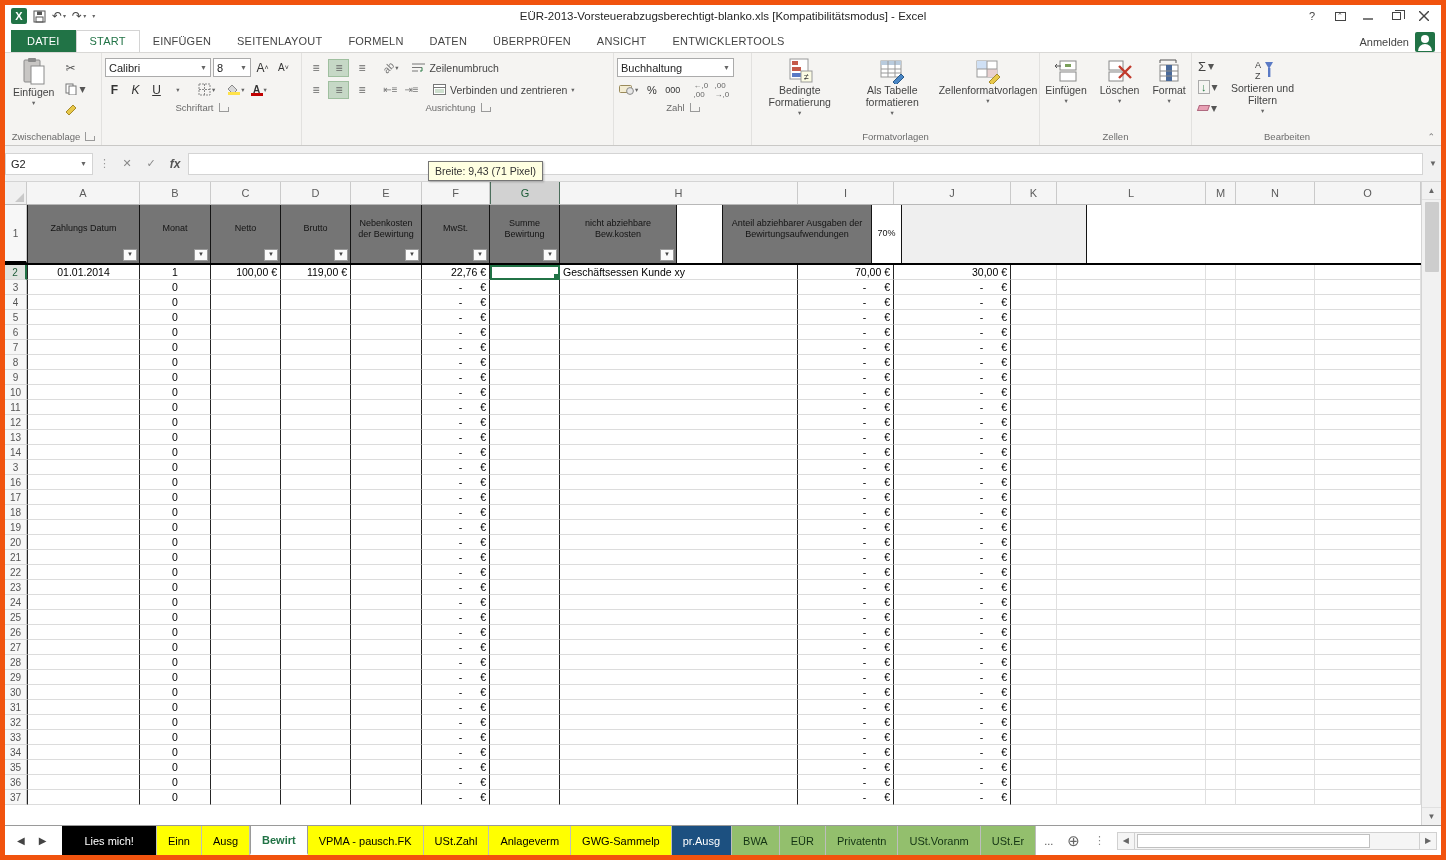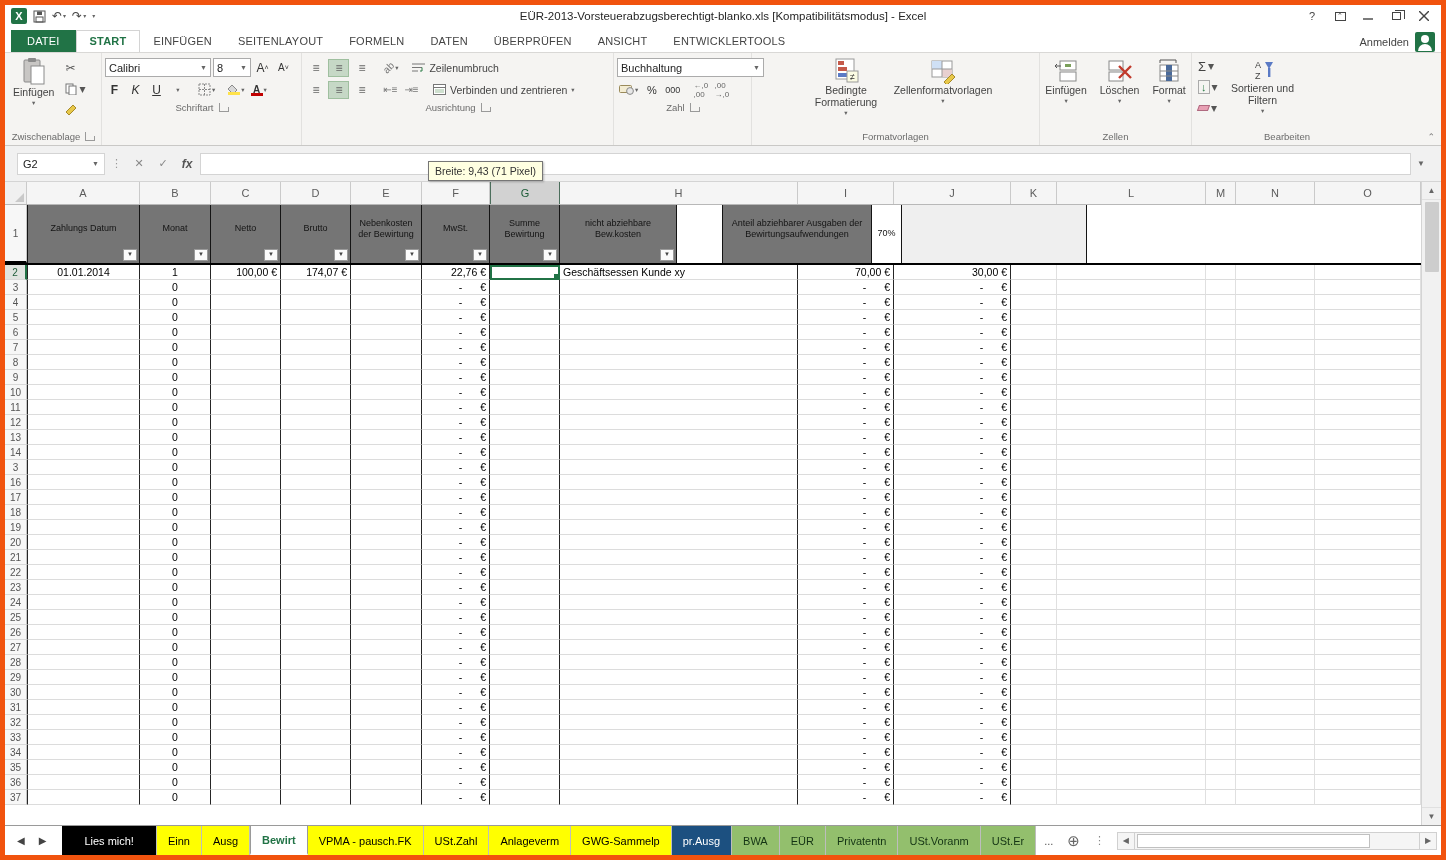--- a/index.html
+++ b/index.html
@@ -17,21 +17,21 @@
   .win-btns { margin-left:auto; display:flex; align-items:center; gap:2px; padding-right:4px; z-index:2; }
   .win-btn { width:26px; height:18px; display:flex; align-items:center; justify-content:center; color:#444; font-size:11px; }
   .restore-glyph { width:9px; height:8px; border:1px solid #444; position:relative; }
   .restore-glyph:before{ content:""; position:absolute; left:2px; top:-3px; width:9px; height:8px; border:1px solid #444; border-bottom:none; border-left:none;}
   .tray-glyph { width:11px; height:9px; border:1px solid #444; font-size:7px; color:#444; display:flex;align-items:center;justify-content:center;}
 
   
   .rtabs { height:25px; display:flex; align-items:flex-end; background:#fff; flex:0 0 25px; position:relative; }
   .rtab { padding:4px 13px 5px; font-size:11px; color:#444; letter-spacing:.2px; }
   .rtab.file { background:#217346; color:#fff; margin-left:6px; padding:5px 16px; }
-  .rtab.active { background:#fff; color:#217346; border:1px solid #d4d4d4; border-bottom:none; font-weight:bold; }
+  .rtab.active { background:#fff; color:#217346; border:1px solid #d4d4d4; border-bottom:none; font-weight:normal; }
   .signin { margin-left:auto; display:flex; align-items:center; gap:6px; padding-right:6px; font-size:11px; color:#444; }
   .avatar { width:20px; height:20px; background:#217346; border-radius:2px; position:relative; }
   .avatar:before{content:"";position:absolute;left:6px;top:3px;width:8px;height:8px;border-radius:50%;background:#fff;}
   .avatar:after{content:"";position:absolute;left:3px;top:12px;width:14px;height:7px;border-radius:7px 7px 0 0;background:#fff;}
 
   
   .ribbon { height:94px; flex:0 0 94px; background:#f5f4f2; border-top:1px solid #d9d8d6; border-bottom:1px solid #c9c8c6; display:flex; position:relative; }
   .group { display:flex; flex-direction:column; border-right:1px solid #e2e1df; padding:2px 3px 0; }
   .group-body { flex:1; display:flex; align-items:stretch; gap:3px; }
   .group-label { height:17px; font-size:9.5px; color:#6b6b6b; display:flex; align-items:center; justify-content:center; gap:5px; }
@@ -52,21 +52,21 @@
   .txtbtn { display:flex; align-items:center; gap:4px; font-size:10.5px; color:#444; height:19px; padding:0 3px; }
   .txtbtn .dd{ font-size:6.5px; color:#666;}
   .vsep { width:1px; background:#e2e1df; margin:2px 2px; }
   .icon-lines { font-size:12px; color:#666; letter-spacing:-1px; }
   .bold-f { font-weight:bold; } .ital-k { font-style:italic; } .und-u { text-decoration:underline; }
   .fillbar { display:inline-block; width:12px; height:3px; margin-top:-2px; }
   .collapse { position:absolute; right:6px; bottom:3px; font-size:9px; color:#777; }
   svg.ic { display:block; }
 
   
-  .fbar { height:36px; flex:0 0 36px; background:#f1f1f1; border-bottom:1px solid #d4d4d4; display:flex; align-items:center; padding:4px 12px; position:relative; gap:2px; }
+  .fbar { height:36px; flex:0 0 36px; background:#f1f1f1; border-bottom:1px solid #d4d4d4; display:flex; align-items:center; padding:4px 0; position:relative; gap:2px; }
   .namebox { width:88px; height:22px; background:#fff; border:1px solid #d4d4d4; display:flex; align-items:center; font-size:11px; color:#222; padding:0 5px; }
   .namebox .dd { margin-left:auto; font-size:7px; color:#666; }
   .fdots { color:#999; font-size:11px; padding:0 4px; }
   .fbtn { width:22px; height:22px; display:flex; align-items:center; justify-content:center; font-size:11px; color:#888; }
   .fx { font-style:italic; font-weight:bold; color:#555; font-size:12px; }
   .finput { flex:1; height:22px; background:#fff; border:1px solid #d4d4d4; }
   .fbar-dd { width:16px; text-align:center; color:#666; font-size:8px; }
   .tooltip { position:absolute; left:423px; top:15px; height:20px; background:#ffffe1; border:1px solid #767676; box-shadow:1px 1px 2px rgba(0,0,0,.25); font-size:10.5px; color:#333; display:flex; align-items:center; padding:0 6px; z-index:10; }
 
   
@@ -341,21 +341,21 @@
         </div>
       </div>
       <div class="group-label">
             <span>Ausrichtung</span>
             <span class="launcher"></span>
           </div>
     </div>
 
     <div class="group" style="width:138px">
       <div class="row2g" style="width:100%">
-        <div class="selectbox" style="width:147px">
+        <div class="selectbox" style="width:117px">
               <span>Buchhaltung</span>
               <span class="dd">▼</span>
             </div>
         <div class="ctrl-row">
           <div class="fmtbtn">
             <svg class="ic" width="15" height="11" viewBox="0 0 15 11">
                   <rect x="0.5" y="1.5" width="12" height="7" rx="1" fill="#f3ecd2" stroke="#9a8a5a"></rect>
                   <circle cx="11" cy="7" r="3.4" fill="#e7e7e7" stroke="#888"></circle>
                 </svg>
                 <span class="dd">▾</span>
@@ -378,20 +378,33 @@
         <div class="bigbtn" style="width:92px">
           <svg class="ic" width="26" height="26" viewBox="0 0 26 26">
                 <rect x="3" y="1" width="18" height="20" fill="#fff" stroke="#999"></rect>
                 <rect x="5" y="3" width="6" height="4" fill="#c55a4a"></rect>
                 <rect x="5" y="9" width="9" height="4" fill="#c55a4a"></rect>
                 <rect x="5" y="15" width="13" height="4" fill="#5a7ac5"></rect>
                 <rect x="14" y="13" width="11" height="11" fill="#fbfbe3" stroke="#999"></rect>
                 <text x="19.5" y="22" font-size="9" text-anchor="middle" fill="#333">≠</text>
               </svg>
           <span>Bedingte Formatierung</span>
+              <span class="dd">▾</span>
+        </div>
+        <div class="bigbtn" style="width:92px">
+          <svg class="ic" width="26" height="26" viewBox="0 0 26 26">
+                <rect x="2" y="3" width="20" height="16" fill="#fff" stroke="#999"></rect>
+                <rect x="2" y="3" width="20" height="4" fill="#b9cbdd"></rect>
+                <line x1="2" y1="11" x2="22" y2="11" stroke="#999"></line>
+                <line x1="2" y1="15" x2="22" y2="15" stroke="#999"></line>
+                <line x1="9" y1="3" x2="9" y2="19" stroke="#999"></line>
+                <line x1="16" y1="3" x2="16" y2="19" stroke="#999"></line>
+                <path d="M14 24 L22 16 L25 19 L17 27 Z" fill="#4a86c5" stroke="#2a5a8a"></path>
+              </svg>
+          <span>Als Tabelle formatieren</span>
               <span class="dd">▾</span>
         </div>
         <div class="bigbtn" style="width:96px">
           <svg class="ic" width="26" height="26" viewBox="0 0 26 26">
                 <rect x="2" y="3" width="20" height="16" fill="#fff" stroke="#999"></rect>
                 <rect x="2" y="3" width="10" height="8" fill="#cfe0f5"></rect>
                 <rect x="12" y="11" width="10" height="8" fill="#e8d0d0"></rect>
                 <line x1="2" y1="11" x2="22" y2="11" stroke="#999"></line>
                 <line x1="12" y1="3" x2="12" y2="19" stroke="#999"></line>
                 <path d="M14 24 L22 16 L25 19 L17 27 Z" fill="#e8c84a" stroke="#a78a2a"></path>
@@ -557,21 +570,21 @@
             </div>
             <div class="hcell shaded" style="width: 185px;">
               <span></span>
             </div>
           </div>
           <div class="grow drow">
             <div class="rowhdr sel">2</div>
             <div class="dcell tableb first center" style="width: 113px;">01.01.2014</div>
             <div class="dcell tableb center" style="width: 71px;">1</div>
             <div class="dcell tableb right" style="width: 70px;">100,00 €</div>
-            <div class="dcell tableb right" style="width: 70px;">174,07 €</div>
+            <div class="dcell tableb right" style="width: 70px;">119,00 €</div>
             <div class="dcell tableb" style="width: 71px;"></div>
             <div class="dcell tableb right" style="width: 68px;">22,76 €</div>
             <div class="dcell tableb selcell" style="width: 70px;"></div>
             <div class="dcell tableb" style="width: 238px;">Geschäftsessen Kunde xy</div>
             <div class="dcell tableb right" style="width: 96px;">70,00 €</div>
             <div class="dcell tableb right" style="width: 117px;">30,00 €</div>
             <div class="dcell lightb" style="width: 46px;"></div>
             <div class="dcell lightb" style="width: 149px;"></div>
             <div class="dcell lightb" style="width: 30px;"></div>
             <div class="dcell lightb" style="width: 79px;"></div>

